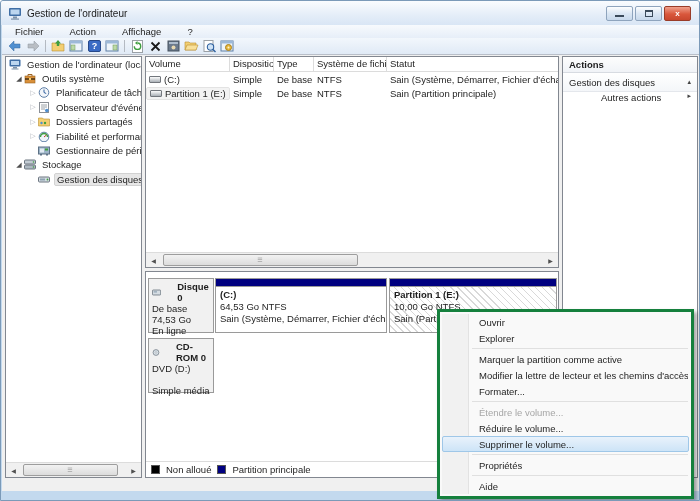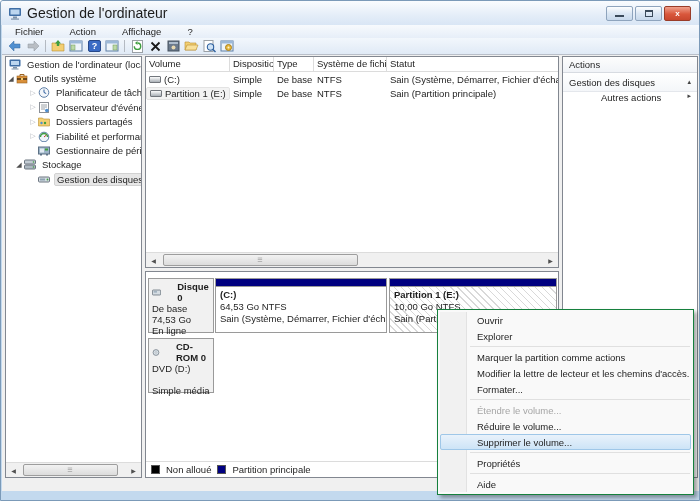--- a/index.html
+++ b/index.html
@@ -7,21 +7,21 @@
   body { font-family:"Liberation Sans", sans-serif; font-size:9.5px; color:#1e1e1e; }
 
   .window { position:relative; width:700px; height:501px; background:#c3d9ee;
             border:1px solid #7b9ab8; border-radius:3px 3px 0 0; overflow:hidden; }
 
   
   .titlebar { position:absolute; left:0; top:0; width:100%; height:24px;
               background:linear-gradient(#fafcfe,#e4edf8 60%, #d9e6f5);
               display:flex; align-items:center; padding-left:7px; }
   .app-icon { width:14px; height:13px; margin-right:5px; }
-  .title-text { font-size:14px; color:#1c1c1c; }
+  .title-text { font-size:10px; color:#1c1c1c; }
   .win-buttons { position:absolute; right:8px; top:5px; display:flex; gap:2px; }
   .win-btn { width:27px; height:15px; border:1px solid #8ea4bd; border-radius:2px;
              background:linear-gradient(#fdfefe,#dbe7f4 50%, #c8d9ec);
              display:flex; align-items:center; justify-content:center; font-size:8px; color:#333; }
   .win-btn.close { background:linear-gradient(#f0a18c,#d9573c 55%, #c8472e); border-color:#9a3c28; color:#fff; font-weight:bold; }
   .glyph-min { width:9px; height:3px; border-bottom:2px solid #3a4a5a; margin-top:3px; }
   .glyph-max { width:8px; height:7px; border:1px solid #3a4a5a; border-top-width:2px; }
 
   
   .menubar { position:absolute; left:1px; top:24px; width:698px; height:13px;
@@ -80,32 +80,32 @@
   .part-body { padding:2px 4px; line-height:12px; white-space:nowrap; }
   .part.hatched .part-body { height:45px;
       background:repeating-linear-gradient(45deg,#ffffff 0 4px,#d9d9d9 4px 5px); }
   .pname { font-weight:bold; }
   .legend { position:absolute; left:0; bottom:0; width:100%; height:16px; border-top:1px solid #dcdcdc;
             display:flex; align-items:center; gap:6px; padding-left:5px; background:#fff; }
   .sw { width:9px; height:9px; border:1px solid #555; }
 
   
   .actions-pane { left:560px; top:1px; width:136px; height:422px; overflow:hidden; }
-  .ap-title { height:16px; line-height:16px; font-weight:normal; padding-left:6px;
+  .ap-title { height:16px; line-height:16px; font-weight:bold; padding-left:6px;
               background:linear-gradient(#fdfdfd,#f0f3f7); border-bottom:1px solid #d7dbe1; }
   .ap-row { height:19px; display:flex; align-items:center; padding:0 6px; border-bottom:1px solid #e4e7ec;
             background:linear-gradient(#ffffff,#f4f6f9); }
   .ap-row .lbl { flex:1; }
   .ap-sub { height:19px; display:flex; align-items:flex-start; padding:0 6px 0 38px; }
   .ap-sub .lbl { flex:1; }
   .ap-arrow { font-size:7px; color:#444; }
 
   
   .ctx { position:absolute; left:436px; top:308px; width:257px; background:#f9f9f9;
-         border:1px solid #15803d; box-shadow:3px 3px 4px rgba(0,0,0,.35); padding:2px 0; z-index:50; }
+         border:3px solid #15803d; box-shadow:3px 3px 4px rgba(0,0,0,.35); padding:2px 0; z-index:50; }
   .ctx::before { content:""; position:absolute; left:2px; top:2px; bottom:2px; width:26px;
                  background:#f1f1f1; border-right:1px solid #e2e2e2; }
   .ctx-item { position:relative; height:16px; line-height:16px; padding-left:36px; margin:0 2px;
               border:1px solid transparent; white-space:nowrap; overflow:hidden; }
   .ctx-item.disabled { color:#a6a6a6; }
   .ctx-item.highlight { background:linear-gradient(#e9f2fb,#cde4f7); border-color:#9fc7e8; border-radius:2px; }
   .ctx-sep { height:1px; background:#e0e0e0; margin:2px 3px 2px 32px; }
 
   
   svg { display:block; }
@@ -231,21 +231,21 @@
         <span class="ticon">
             <svg width="12" height="11" viewBox="0 0 12 11">
               <rect x="0.5" y="0.5" width="11" height="7" rx="1" fill="#3f6ea5"></rect>
               <rect x="2" y="2" width="8" height="4" fill="#bcd6ef"></rect>
               <rect x="4" y="8" width="4" height="1.5" fill="#7d92a8"></rect>
               <rect x="2.5" y="9.5" width="7" height="1" fill="#7d92a8"></rect>
             </svg>
           </span>
         <span class="tlabel">Gestion de l'ordinateur (local)</span>
       </div>
-      <div class="tree-row" style="">
+      <div class="tree-row" style="padding-left:8px">
         <span class="tw exp">◢</span>
         <span class="ticon">
             <svg width="12" height="11" viewBox="0 0 12 11">
               <rect x="1" y="3" width="10" height="7" fill="#d9903a" stroke="#9c6320" stroke-width=".6"></rect>
               <path d="M4 3 V1.5 H8 V3" fill="none" stroke="#9c6320" stroke-width="1"></path>
               <rect x="1" y="5.5" width="10" height="1" fill="#b5browser0"></rect>
               <rect x="5" y="5" width="2" height="2" fill="#f3cf72"></rect>
             </svg>
           </span>
         <span class="tlabel">Outils système</span>
@@ -444,21 +444,21 @@
       </div>
     </div>
 
     <div class="statusstrip"></div>
   </div>
 
   <div class="ctx">
     <div class="ctx-item">Ouvrir</div>
     <div class="ctx-item">Explorer</div>
     <div class="ctx-sep"></div>
-    <div class="ctx-item">Marquer la partition comme actions</div>
+    <div class="ctx-item">Marquer la partition comme active</div>
     <div class="ctx-item">Modifier la lettre de lecteur et les chemins d'accès...</div>
     <div class="ctx-item">Formater...</div>
     <div class="ctx-sep"></div>
     <div class="ctx-item disabled">Étendre le volume...</div>
     <div class="ctx-item">Réduire le volume...</div>
     <div class="ctx-item highlight">Supprimer le volume...</div>
     <div class="ctx-sep"></div>
     <div class="ctx-item">Propriétés</div>
     <div class="ctx-sep"></div>
     <div class="ctx-item">Aide</div>

